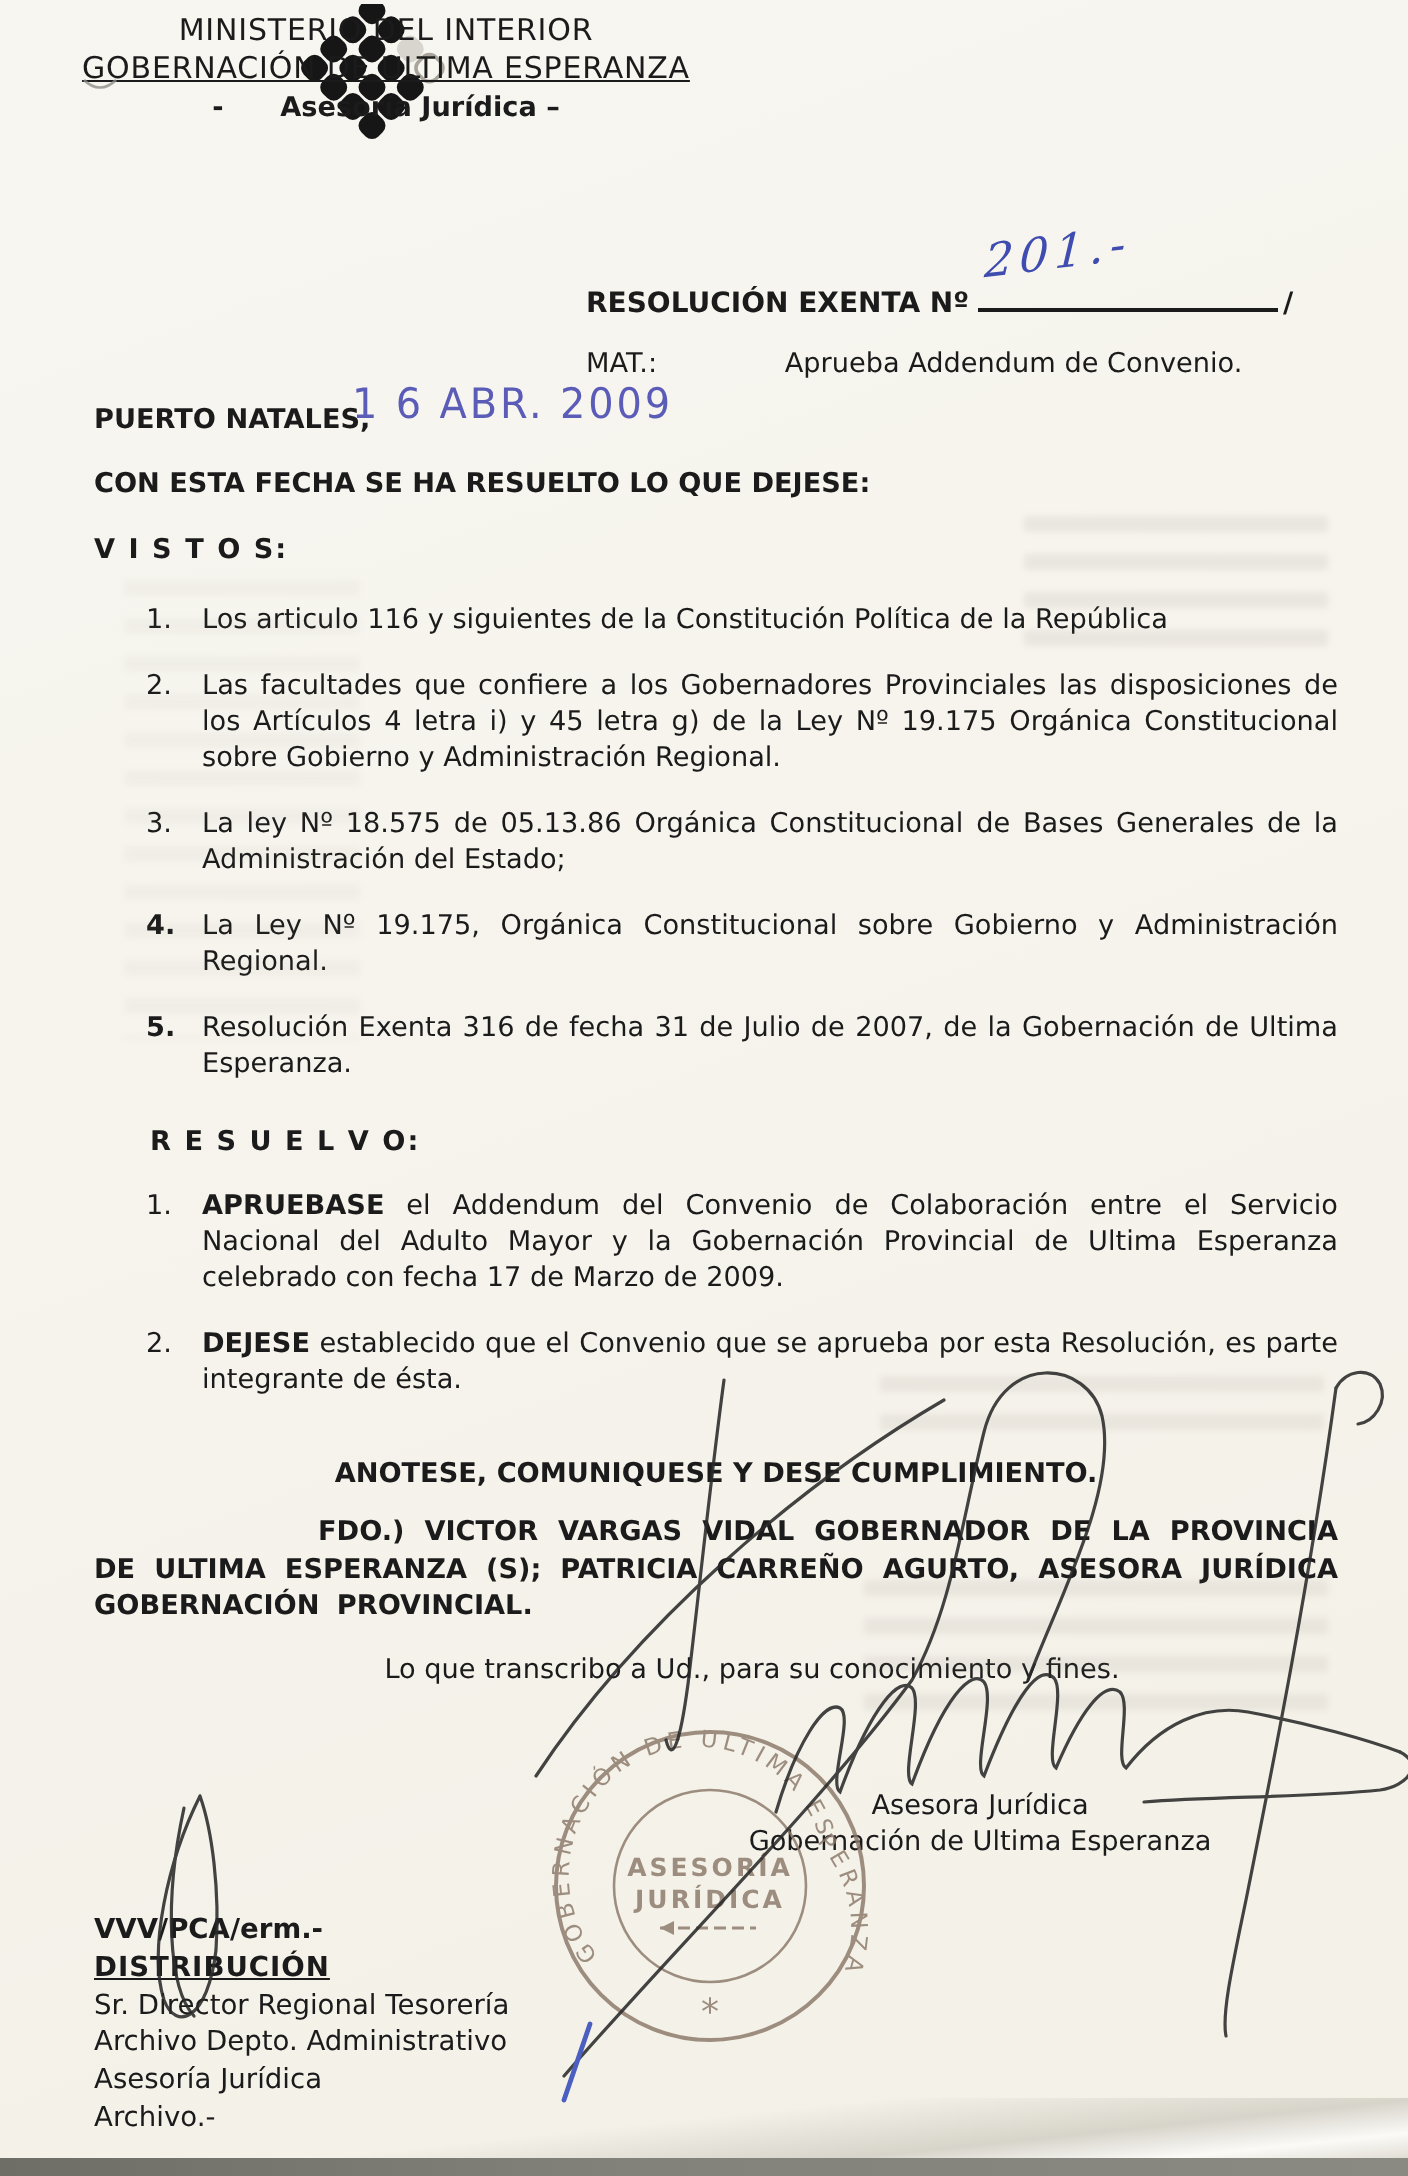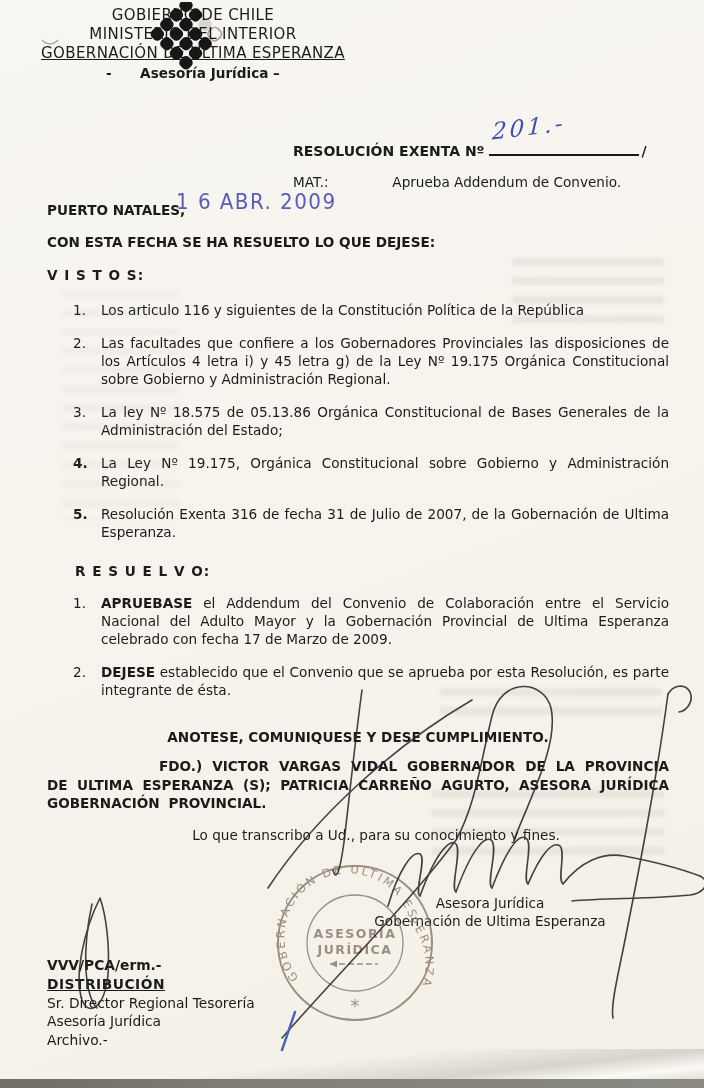--- a/index.html
+++ b/index.html
@@ -78,21 +78,20 @@
     <rect x="30" y="30" width="13.5" height="13.5" rx="5" fill="#161616"></rect>
     <rect x="45" y="30" width="13.5" height="13.5" rx="5" fill="#161616"></rect>
     <rect x="0" y="45" width="13.5" height="13.5" rx="5" fill="#161616"></rect>
     <rect x="15" y="45" width="13.5" height="13.5" rx="5" fill="#161616"></rect>
     <rect x="30" y="45" width="13.5" height="13.5" rx="5" fill="#161616"></rect>
     <rect x="45" y="45" width="13.5" height="13.5" rx="5" fill="#161616"></rect>
   </g>
 </svg>
 
 <div class="abs hdr">
-  <div class="gov">GOBIERNO DE CHILE</div>
   <div class="gov">MINISTERIO DEL INTERIOR</div>
   <div class="gov off">GOBERNACIÓN DE ULTIMA ESPERANZA</div>
   <div class="dept">-      Asesoría Jurídica –</div>
 </div>
 
 <div class="abs resline">
   <span>RESOLUCIÓN EXENTA Nº</span><span class="res-underline"></span><span>/</span>
 </div>
 <div class="abs hand-number">201.-</div>
 
@@ -148,20 +147,21 @@
 
 <div class="abs sigblock">
   <div>Asesora Jurídica</div>
   <div>Gobernación de Ultima Esperanza</div>
 </div>
 
 <div class="abs footer">
   <div class="ini">VVV/PCA/erm.-</div>
   <div class="dist">DISTRIBUCIÓN</div>
   <div>Sr. Director Regional Tesorería</div>
+  <div>Archivo Depto. Administrativo</div>
   <div>Asesoría Jurídica</div>
   <div>Archivo.-</div>
 </div>
 
 <div class="abs bleed" style="left:512px;top:258px;width:152px;height:66px;opacity:.55;"></div>
 <div class="abs bleed" style="left:440px;top:688px;width:222px;height:38px;opacity:.5;"></div>
 <div class="abs bleed" style="left:432px;top:790px;width:232px;height:74px;opacity:.5;"></div>
 <div class="abs bleed" style="left:62px;top:290px;width:118px;height:230px;opacity:.25;"></div>
 
 <svg class="abs stamp" viewBox="0 0 178 178">

